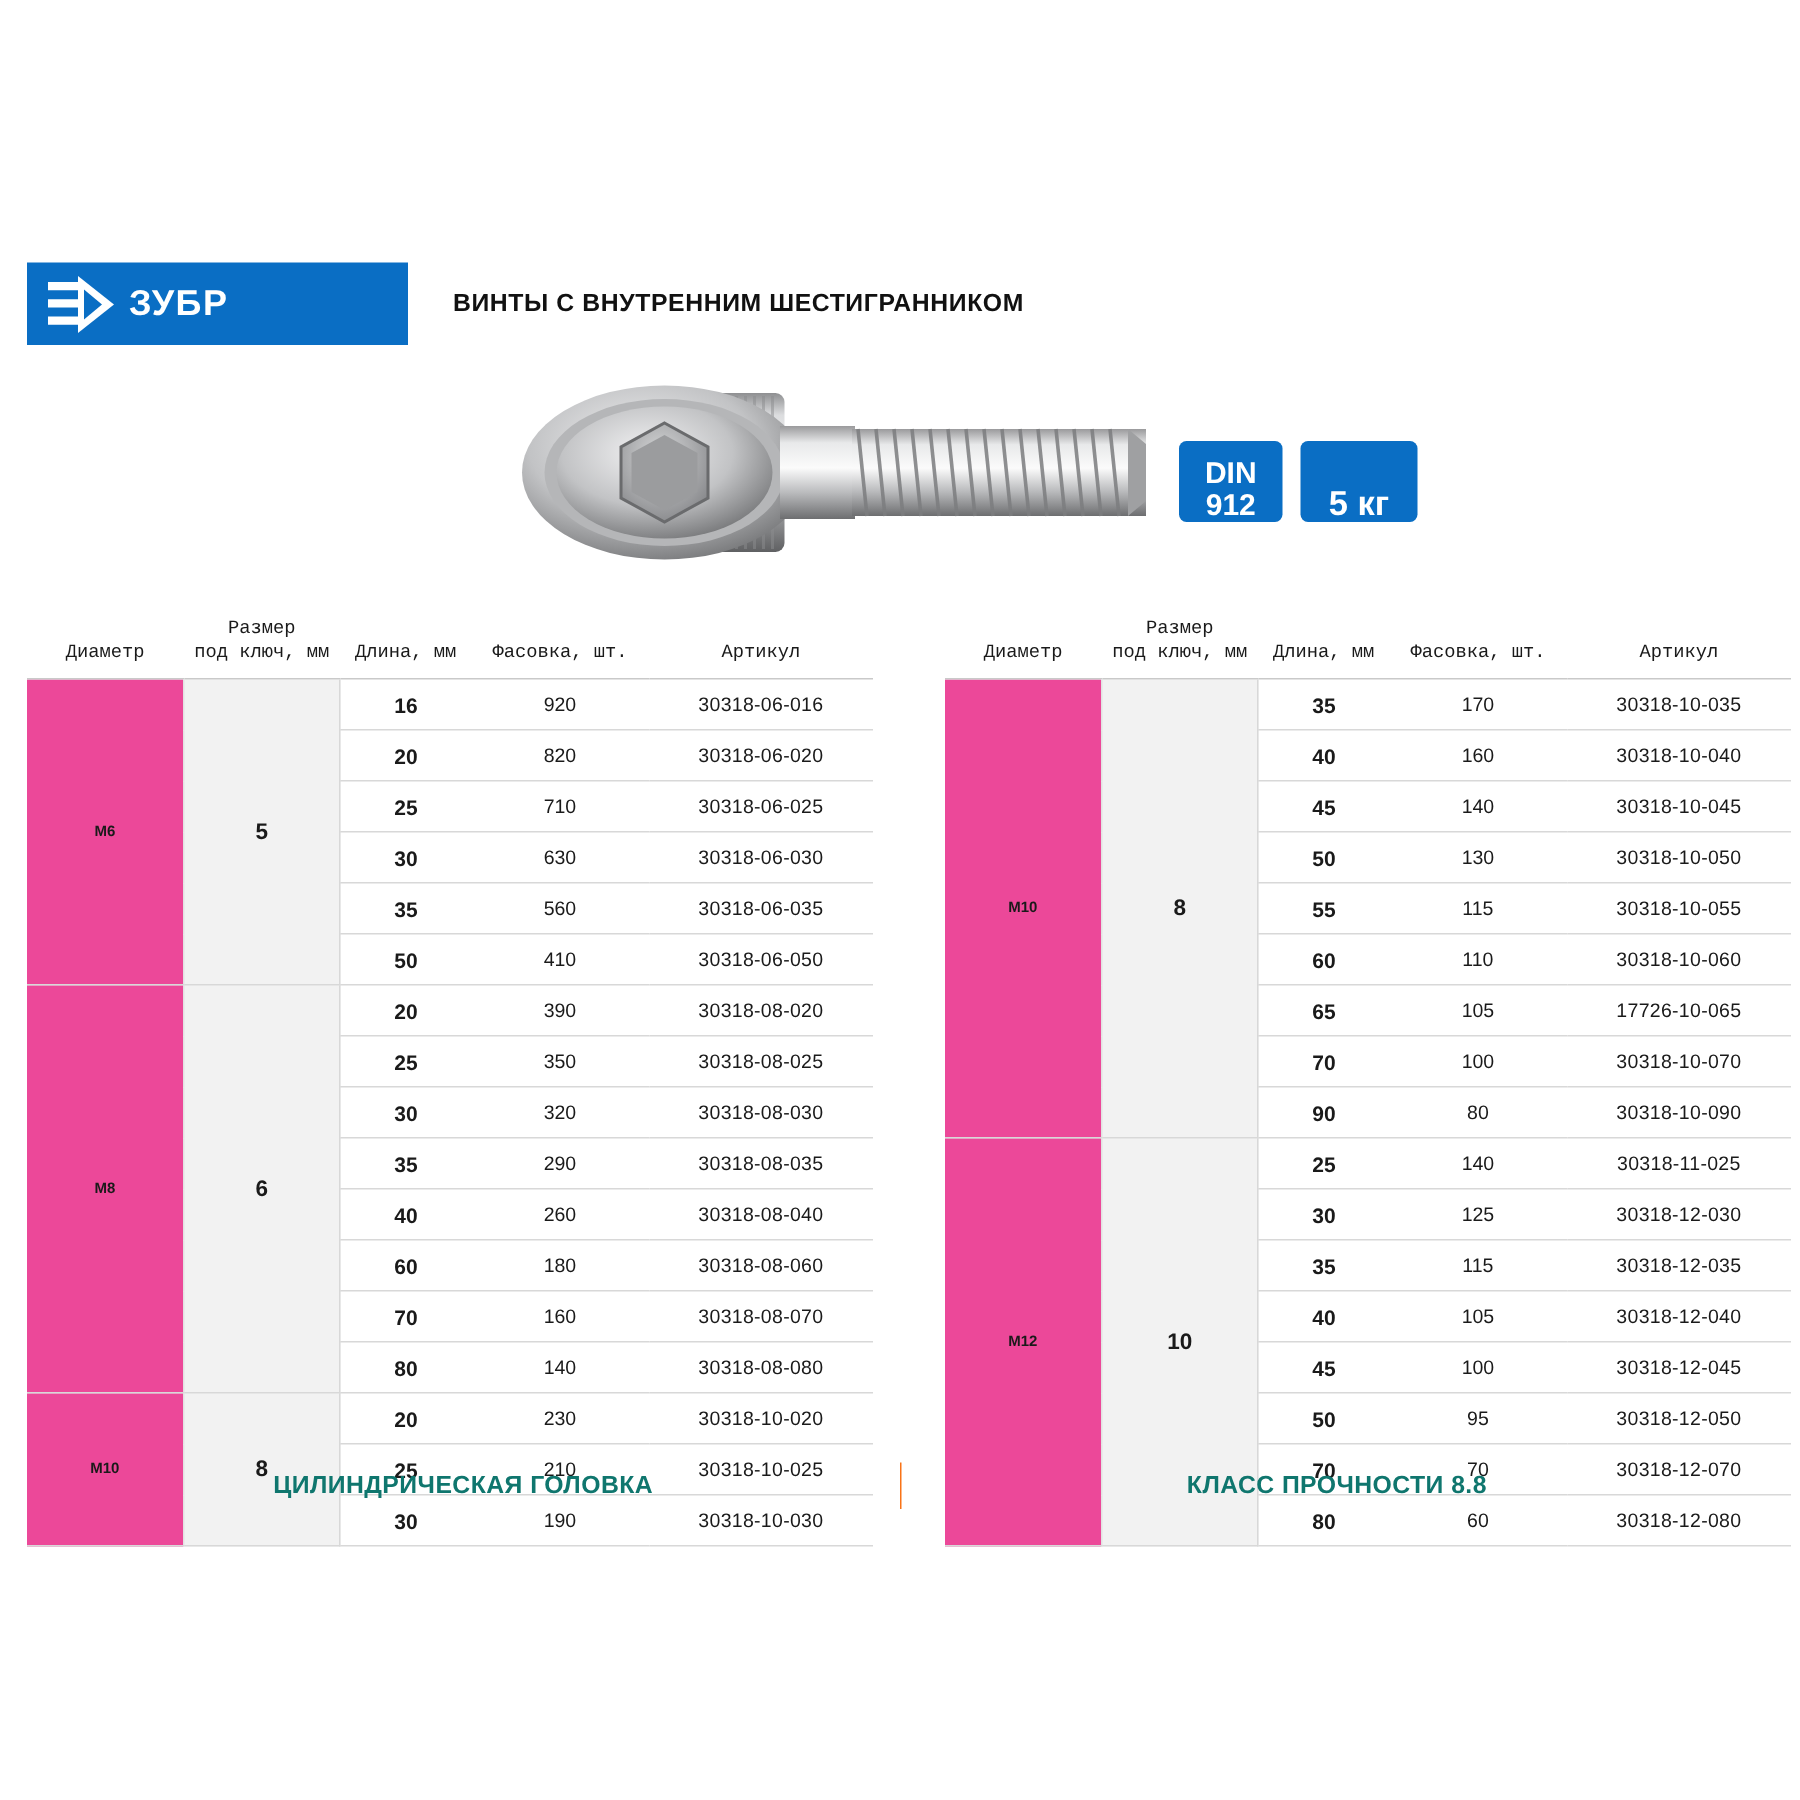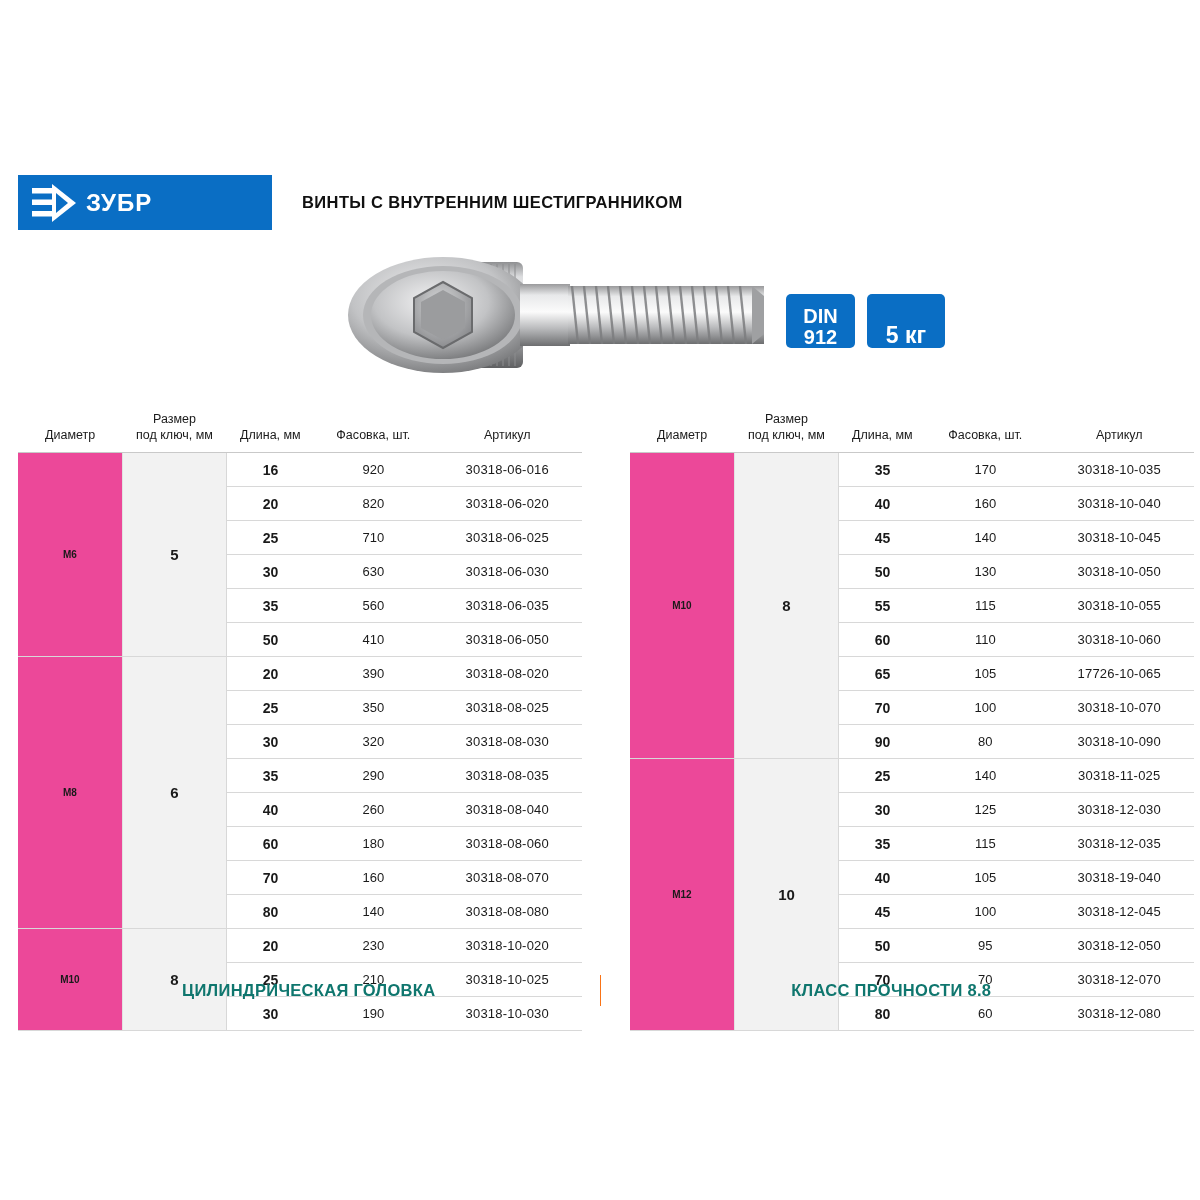--- a/index.html
+++ b/index.html
@@ -148,21 +148,21 @@
     font-size: 15px;
     background: #f2f2f2;
     border-right: 1px solid #d8d8d8;
   }
   table.spec td.art {
     letter-spacing: 0.2px;
   }
   table.spec thead tr {
     border-bottom: 1px solid #bbbbbb;
   }
-  table.spec thead th { border-bottom: 1px solid #c9c9c9; }
+  table.spec thead th { border-bottom: 1px solid #c9c9c9; font-family: Liberation Mono, monospace; }
 
   
   .footer {
     position: absolute;
     left: 18px;
     top: 975px;
     width: 1164px;
     display: flex;
   }
   .footer-cell {
@@ -480,21 +480,21 @@
             <td class="art">30318-12-030</td>
           </tr>
           <tr>
             <td class="cell-len">35</td>
             <td>115</td>
             <td class="art">30318-12-035</td>
           </tr>
           <tr>
             <td class="cell-len">40</td>
             <td>105</td>
-            <td class="art">30318-19-040</td>
+            <td class="art">30318-12-040</td>
           </tr>
           <tr>
             <td class="cell-len">45</td>
             <td>100</td>
             <td class="art">30318-12-045</td>
           </tr>
           <tr>
             <td class="cell-len">50</td>
             <td>95</td>
             <td class="art">30318-12-050</td>

